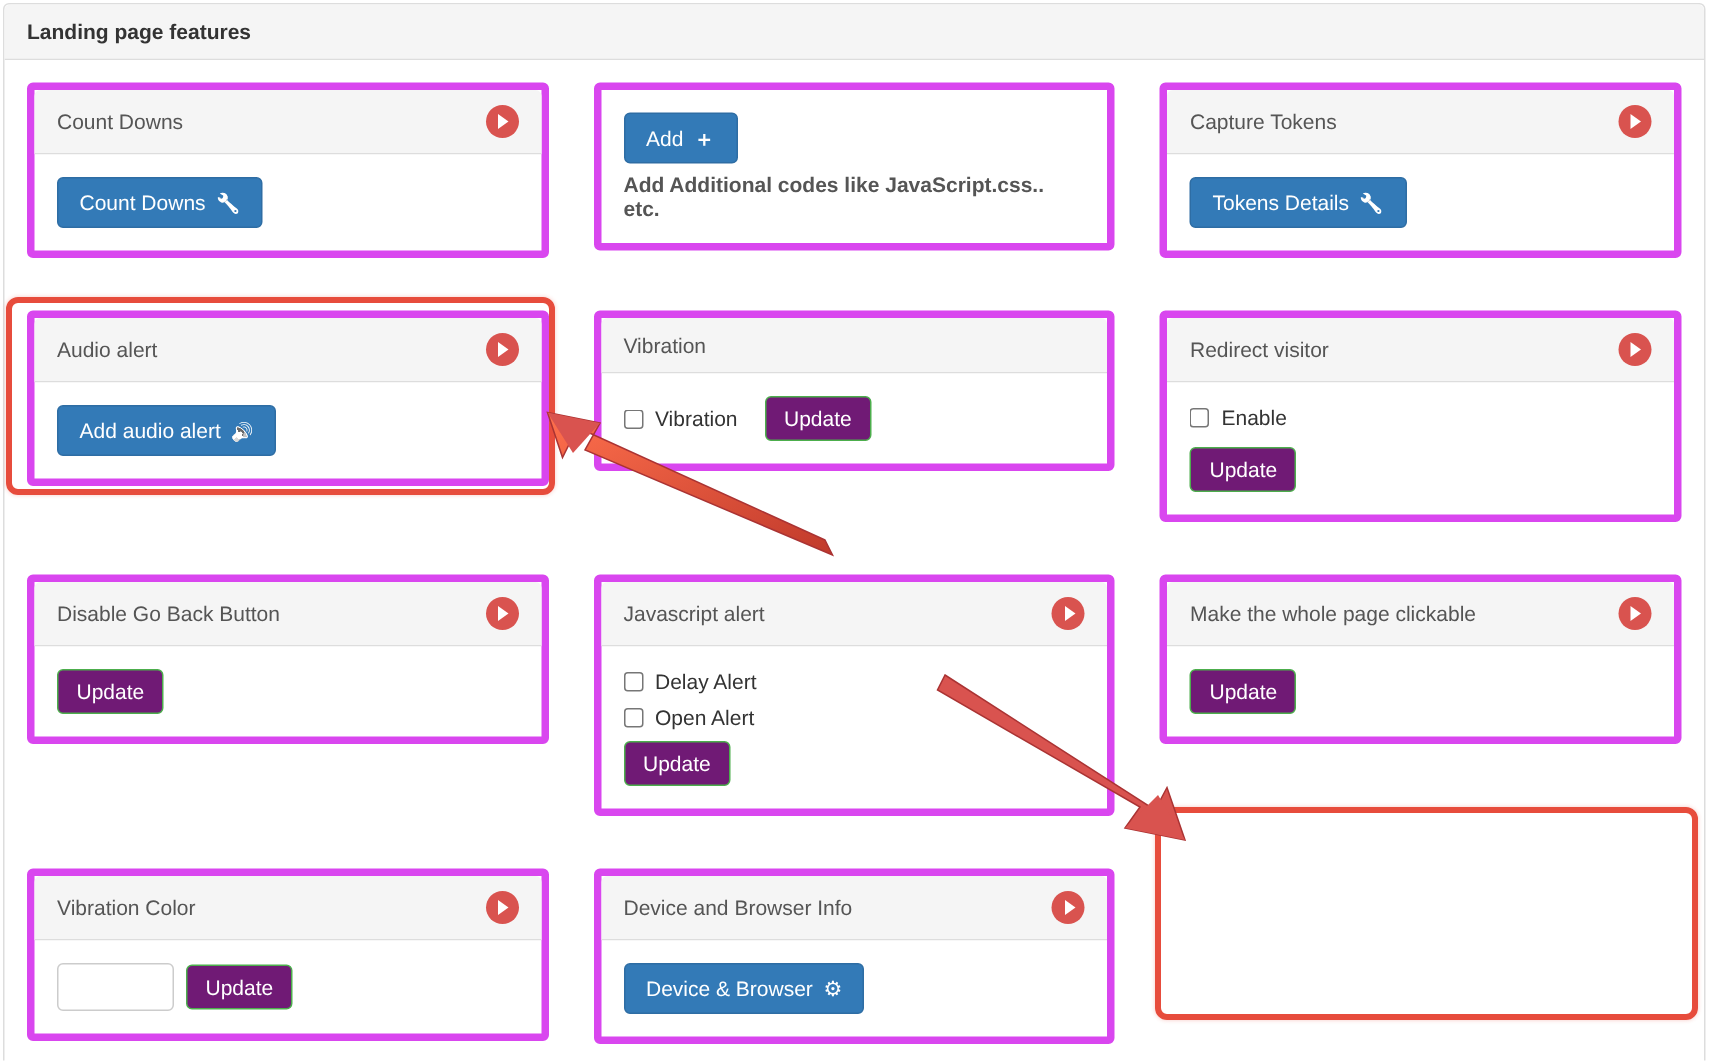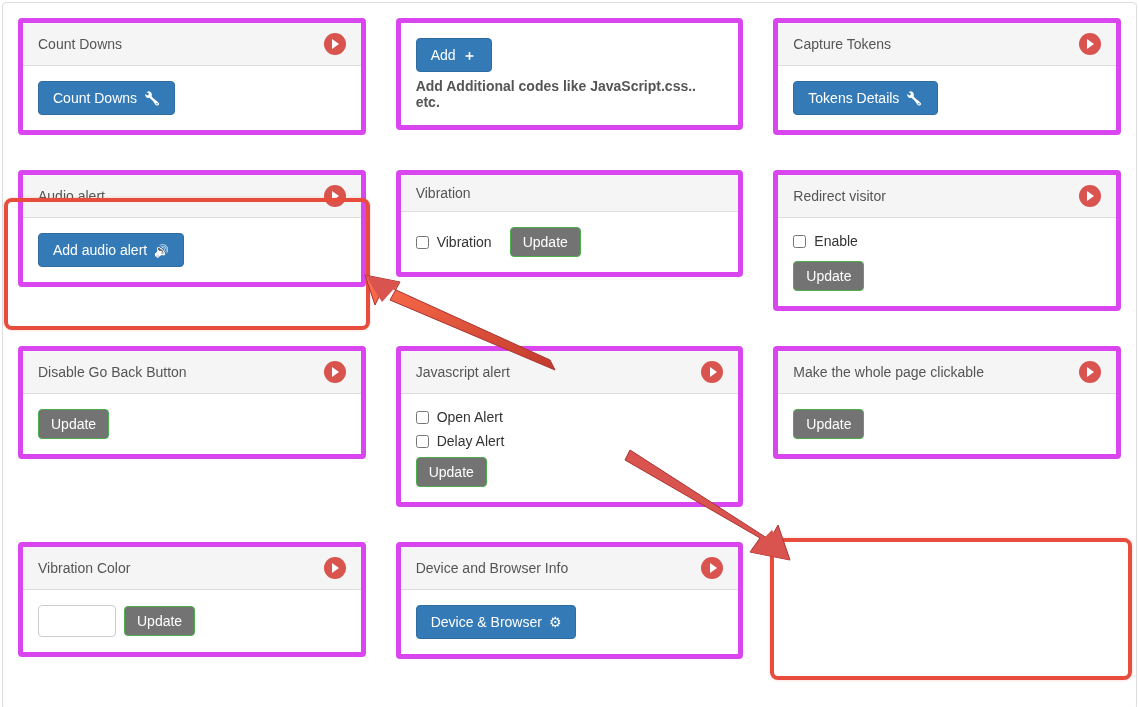--- a/index.html
+++ b/index.html
@@ -83,21 +83,21 @@
     cursor: pointer;
     border: 1px solid transparent;
     gap: 7px;
   }
   .btn-primary {
     background: #337ab7;
     border-color: #2e6da4;
     color: #fff;
   }
   .btn-success {
-    background: #737373;
+    background: #701a75;
     border-color: #4cae4c;
     color: #fff;
     padding: 6px 12px;
   }
   .checkbox-row {
     display: flex;
     align-items: center;
     gap: 8px;
     margin-bottom: 8px;
   }
@@ -134,20 +134,21 @@
   .hl2 { left: 770px; top: 538px; width: 362px; height: 142px; }
   
   .arrow-svg { position: absolute; pointer-events: none; }
   .mt { margin-top: 12px; }
   .inline-check-update { display:flex; align-items:center; gap:18px; }
 </style>
 </head>
 <body>
 
 <div class="main-panel">
+  <div class="main-header">Landing page features</div>
 
   <div class="grid">
 
     <div class="col">
       <div class="card">
         <div class="card-header">
           <span class="card-title">Count Downs</span>
           <span class="play-icon"></span>
         </div>
         <div class="card-body">
@@ -257,25 +258,25 @@
 
     <div class="col">
       <div class="card">
         <div class="card-header">
           <span class="card-title">Javascript alert</span>
           <span class="play-icon"></span>
         </div>
         <div class="card-body">
           <div class="checkbox-row">
             <input type="checkbox" style="">
-            <label>Open Alert</label>
+            <label>Delay Alert</label>
           </div>
           <div class="checkbox-row">
             <input type="checkbox" style="">
-            <label>Delay Alert</label>
+            <label>Open Alert</label>
           </div>
           <button class="btn btn-success">
             <span>Update</span>
           </button>
         </div>
       </div>
     </div>
 
     <div class="col">
       <div class="card">

